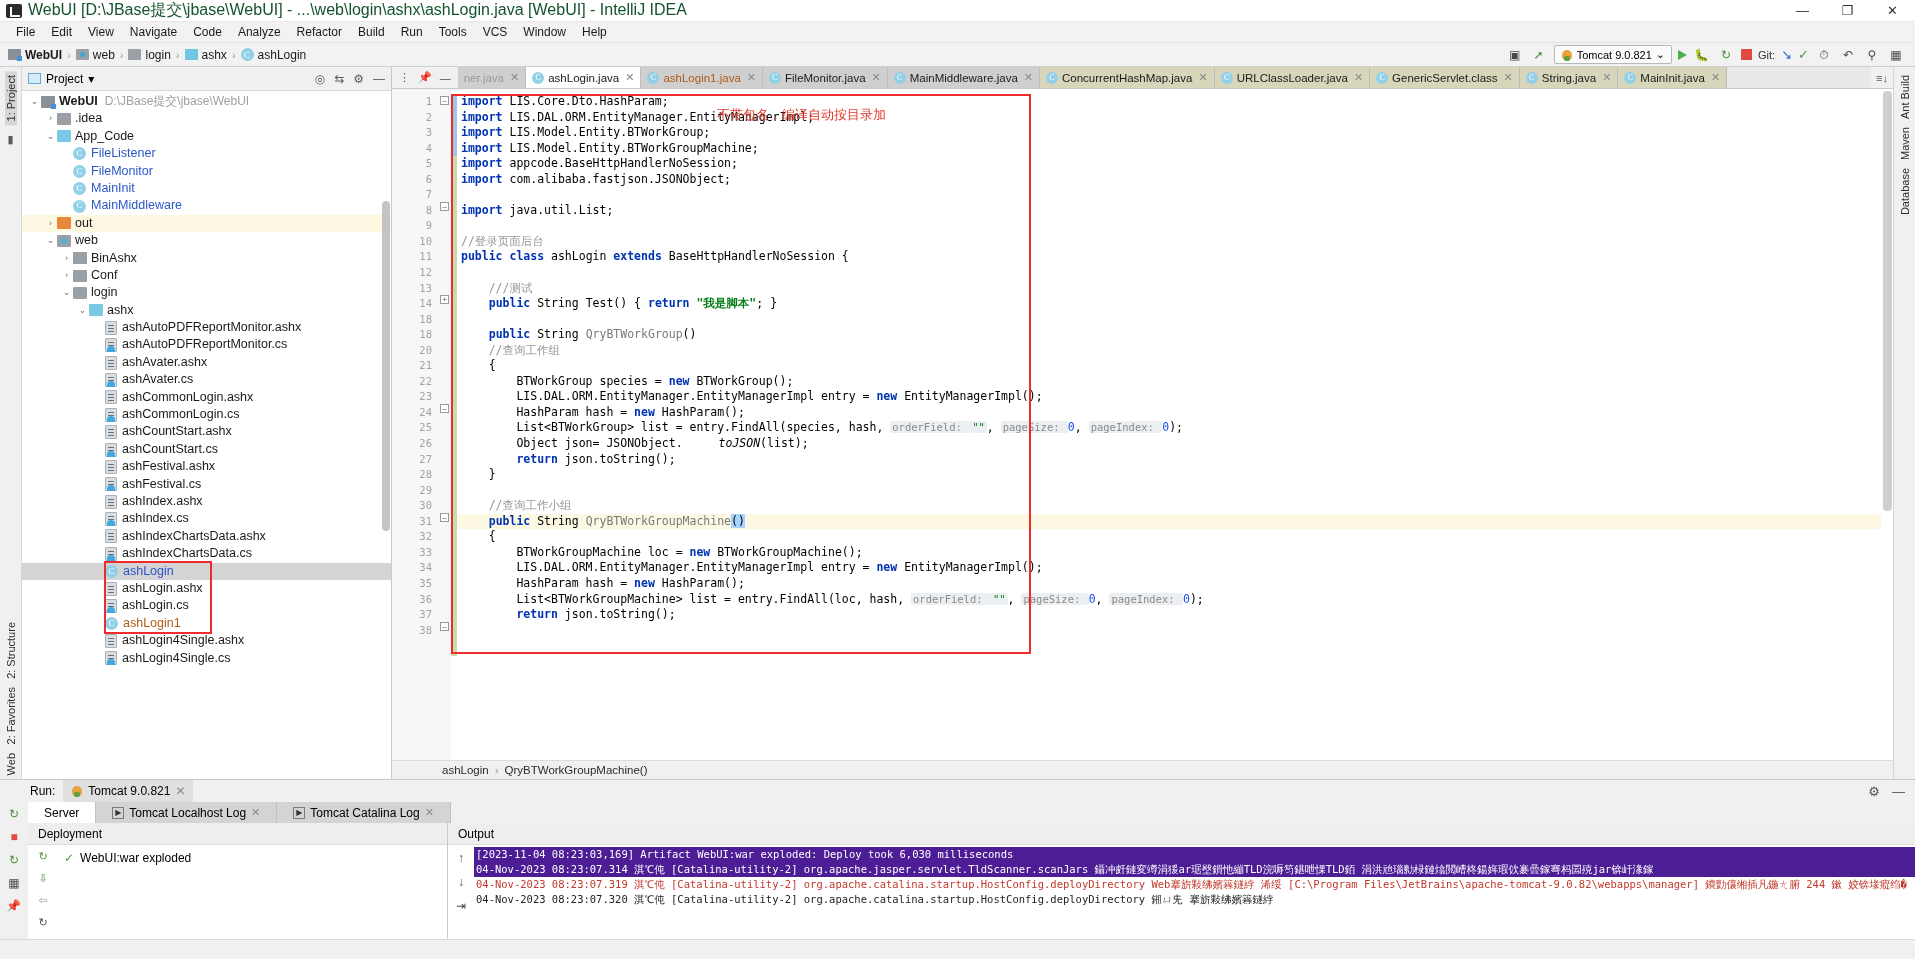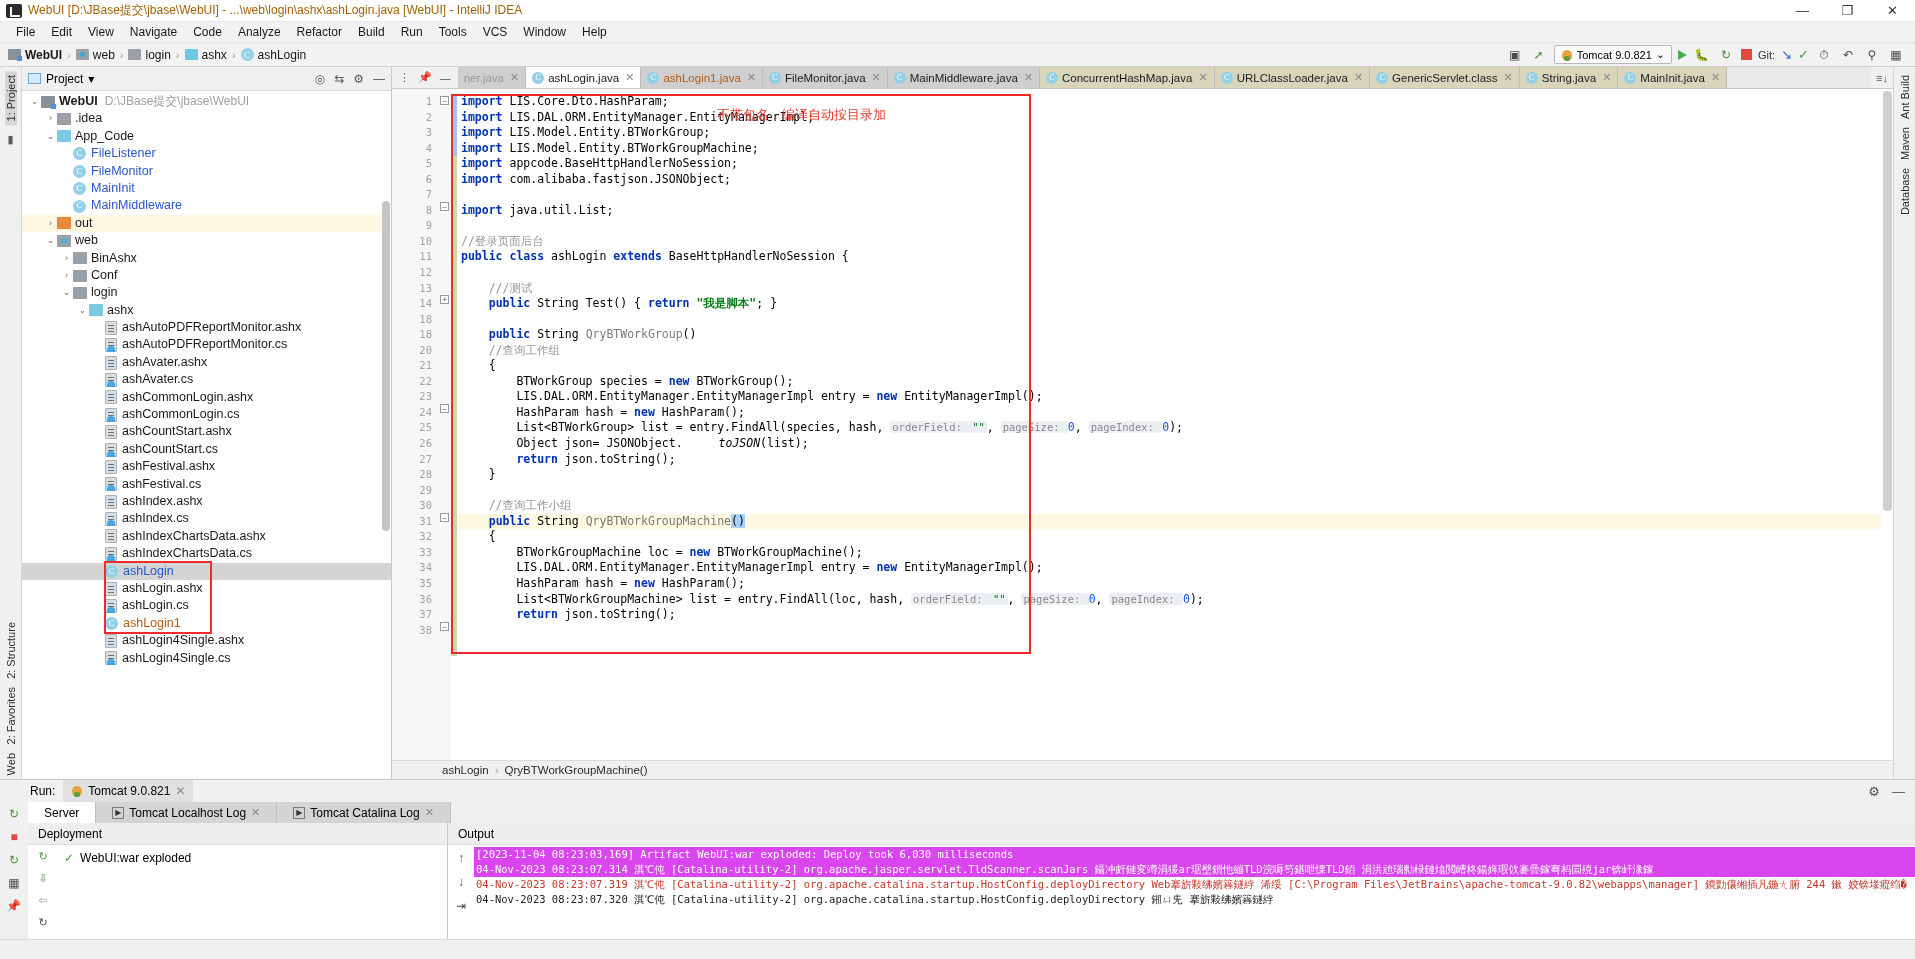--- a/index.html
+++ b/index.html
@@ -20,21 +20,21 @@
     border-bottom: 1px solid #e8e8e8; flex: 0 0 22px;
   }
   .tb-icon {
     width: 16px; height: 14px; margin: 0 6px 0 6px;
     background: #2b2b2b; border-radius: 2px; position: relative; flex: 0 0 16px;
   }
   .tb-icon:after {
     content: ""; position: absolute; left: 4px; top: 3px; width: 8px; height: 8px;
     border: 2px solid #fff; border-top: none; border-right: none;
   }
-  .tb-title { font-size: 12px; color: #a16207; white-space: nowrap; }
+  .tb-title { font-size: 16px; color: #14532d; white-space: nowrap; }
   .tb-spacer { flex: 1 1 auto; }
   .winbtn {
     width: 45px; height: 22px; display: flex; align-items: center; justify-content: center;
     font-size: 13px; color: #333; cursor: default;
   }
 
   
   .menubar {
     height: 21px; background: #f2f2f2; display: flex; align-items: center;
     padding-left: 8px; flex: 0 0 21px; border-bottom: 1px solid #e4e4e4;
@@ -225,21 +225,21 @@
   .pane-out { flex: 1 1 auto; display:flex; flex-direction:column; min-width:0; background:#fff; }
   .pane-title { height: 22px; background: #eeeeee; display:flex; align-items:center; padding-left:10px; font-size:12px; flex:0 0 22px; border-bottom:1px solid #dcdcdc;}
   .pane-inner { flex:1 1 auto; display:flex; min-height:0; }
   .deploy-tools { width: 30px; flex:0 0 30px; display:flex;flex-direction:column;align-items:center;gap:9px;padding-top:5px;background:#fff;color:#5a5a5a;font-size:11px;}
   .deploy-list { flex:1 1 auto; padding-top:4px; }
   .deploy-row { display:flex; align-items:center; gap:6px; font-size:12px; padding-left:6px; height:18px; }
   .tick { color:#4aa340; font-size:12px; }
   .out-tools { width: 26px; flex:0 0 26px; display:flex;flex-direction:column;align-items:center;gap:10px;padding-top:6px;background:#fff;color:#4a4a4a;font-size:12px;}
   .out-log { flex:1 1 auto; font-family:"DejaVu Sans Mono", monospace; font-size:10.5px; padding-top:2px; overflow:hidden; }
   .logline { height: 15px; line-height: 15px; white-space: pre; padding-left: 2px; }
-  .logline.sel { background: #d946ef; color: #fff; }
+  .logline.sel { background: #4c1d95; color: #fff; }
   .logline.red { color: #c0392b; }
   .logline.grey { color: #222; }
 
   
   .statusbar { height: 20px; flex: 0 0 20px; background: #f0f0f0; display:flex; align-items:center; font-size:11px; color:#333; border-top:1px solid #d8d8d8; }
   .sb-left { display:flex; align-items:center; gap:10px; padding-left:6px; }
 </style>
 </head>
 <body>
 

